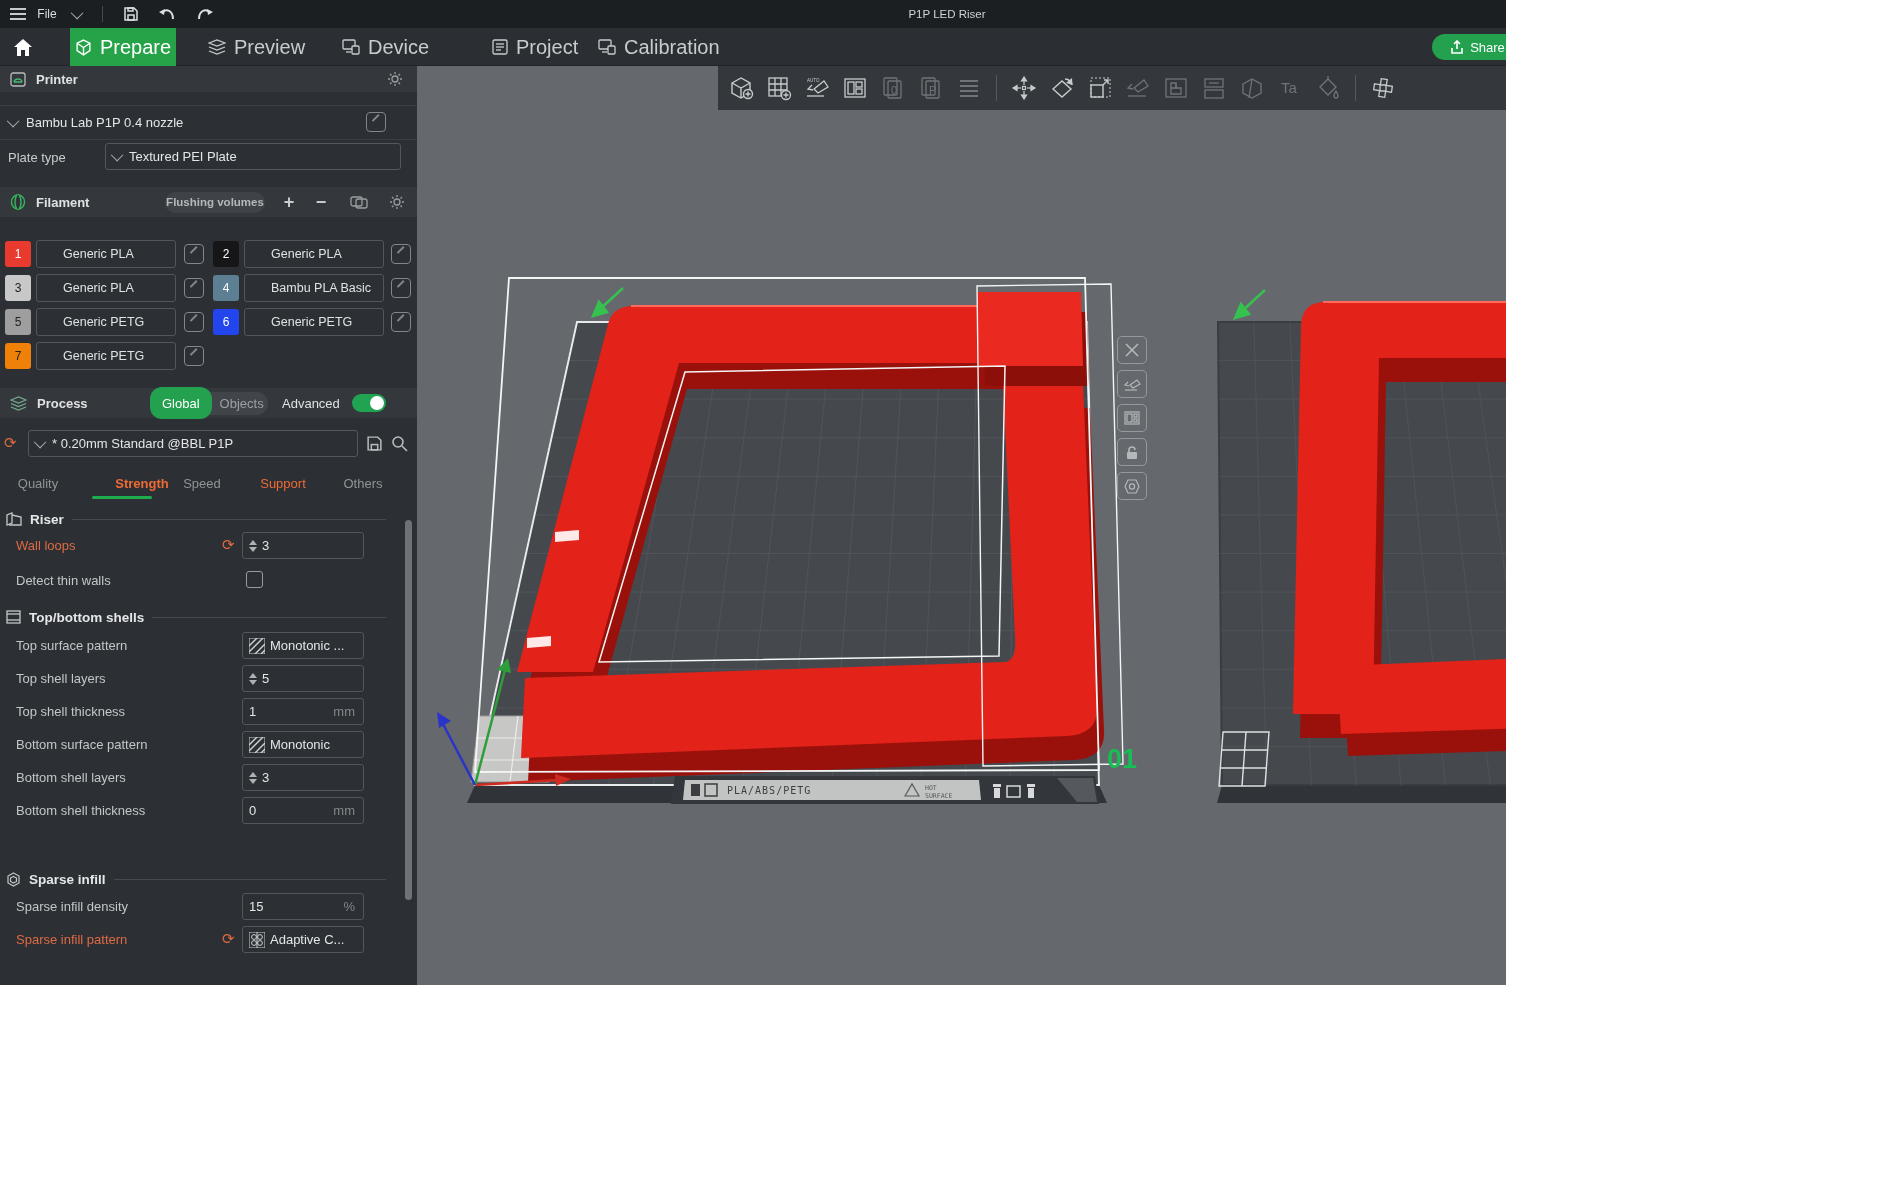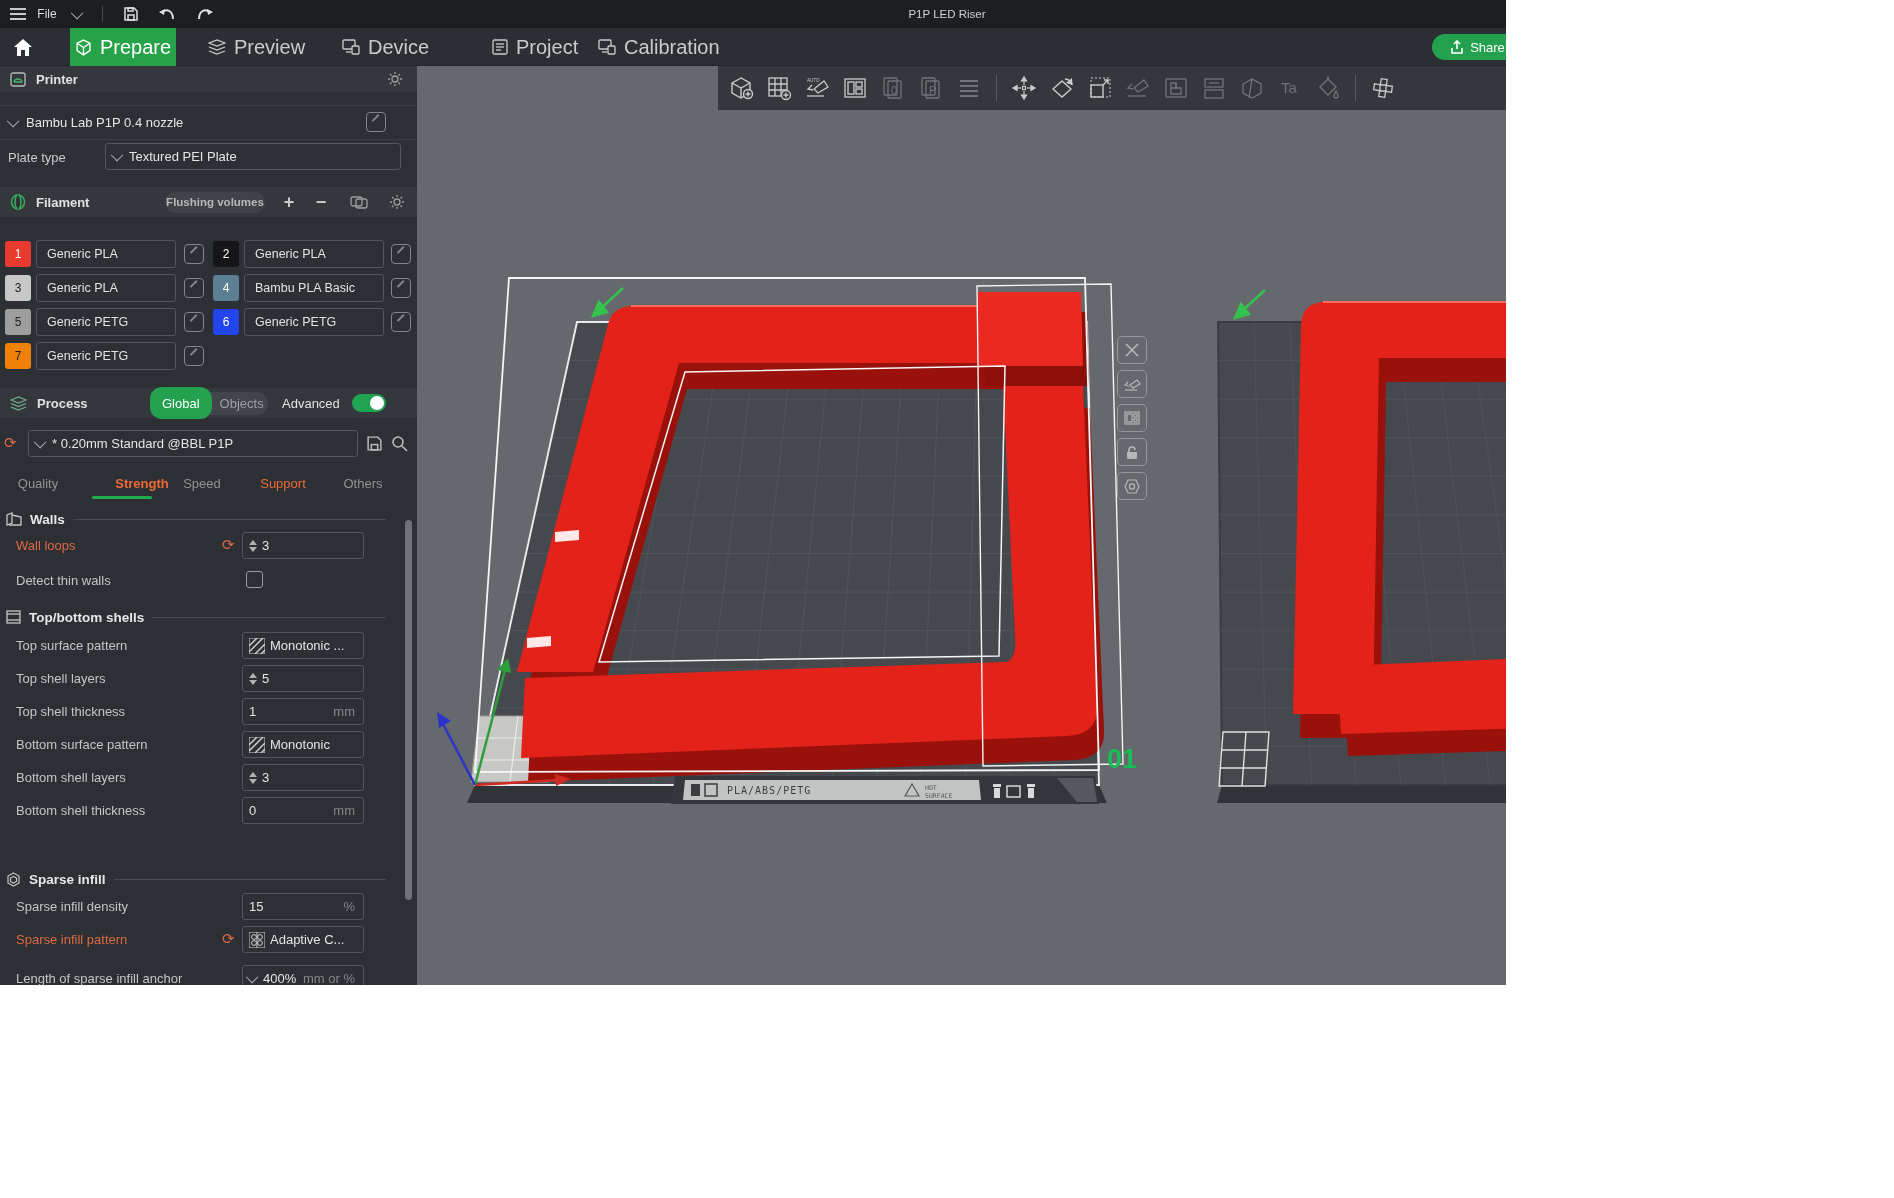--- a/index.html
+++ b/index.html
@@ -22,21 +22,21 @@
 
   
   #sidebar { position:absolute; left:0; top:66px; width:417px; height:919px; background:#2c3034; font-size:13px; color:#c8cbcd; }
   .sec-head { position:absolute; left:0; width:417px; height:26px; background:#34383c; display:flex; align-items:center; color:#dfe1e3; font-weight:bold; font-size:13px; }
   .hairline { position:absolute; left:0; width:417px; height:1px; background:#3a3e42; }
   .dd-box { position:absolute; height:27px; border:1px solid #54585c; border-radius:3px; display:flex; align-items:center; gap:6px; padding:0 8px; color:#e3e5e6; background:#2c3034; }
   .chev { width:9px; height:9px; border-left:1.6px solid #aab0b3; border-bottom:1.6px solid #aab0b3; transform:rotate(-45deg) translateY(-2px); flex:0 0 auto; }
   .editbtn { position:absolute; width:20px; height:20px; border:1.5px solid #83878b; border-radius:4px; }
   .editbtn:after { content:""; position:absolute; left:4px; top:4px; width:9px; height:1.6px; background:#83878b; transform:rotate(-45deg); }
   .swatch { position:absolute; width:26px; height:26px; border-radius:3px; display:flex; align-items:center; justify-content:center; font-size:12px; }
-  .fname { position:absolute; height:28px; border:1px solid #53575b; border-radius:3px; display:flex; align-items:center; padding-left:10px; font-size:12.5px; color:#e0e2e3; }
+  .fname { position:absolute; height:28px; border:1px solid #53575b; border-radius:3px; display:flex; align-items:center; padding-left:26px; font-size:12.5px; color:#e0e2e3; }
   .roundpill { border-radius:11px; background:#3f4347; color:#b4b8ba; font-size:11.5px; display:flex; align-items:center; justify-content:center; }
   .pm { position:absolute; top:126px; width:22px; height:22px; color:#c9cccd; font-size:18px; display:flex; align-items:center; justify-content:center; }
   .toggle { position:absolute; width:34px; height:18px; border-radius:9px; background:#21a452; }
   .toggle .knob { position:absolute; right:2px; top:2px; width:14px; height:14px; border-radius:7px; background:#fff; }
   .ptab { position:absolute; top:404px; height:26px; font-size:13px; color:#8f9497; display:flex; align-items:center; justify-content:center; }
   .ptab.mod { color:#ed6a35; }
   .ptab.active { color:#ed6a35; font-weight:bold;margin-left:20px; }
   .underline { position:absolute; top:430px; height:3px; background:#1ead4e; border-radius:2px; }
 
   
@@ -312,21 +312,21 @@
     <div class="ptab" style="left:178px;width:48px">Speed</div>
     <div class="ptab mod" style="left:252px;width:62px">Support</div>
     <div class="ptab" style="left:336px;width:54px">Others</div>
     <div class="underline" style="left:92px;width:60px"></div>
 
     <div class="shead" style="top:442px">
       <svg style="margin-left:6px" width="16" height="14" viewBox="0 0 16 14" fill="none" stroke="#c3c6c8" stroke-width="1.3">
           <path d="M1 13 V3 L6 1 V11 Z"></path>
           <path d="M6 3 L15 5 V13 H3"></path>
         </svg>
-      <span>Walls</span>
+      <span>Riser</span>
         <span class="line"></span>
     </div>
     <div class="set-row" style="top:466px">
       <div class="set-label mod">Wall loops</div>
       <span class="reset" style="left:222px">⟳</span>
       <div class="ctl">
         <span class="spin">
             <i class="up"></i>
             <i class="dn"></i>
           </span>
@@ -435,28 +435,20 @@
             <rect width="16" height="16" fill="none" stroke="#cfd1d3"></rect>
             <g stroke="#cfd1d3" stroke-width="1" fill="none">
               <circle cx="5" cy="5" r="2.4"></circle>
               <circle cx="11" cy="5" r="2.4"></circle>
               <circle cx="5" cy="11" r="2.4"></circle>
               <circle cx="11" cy="11" r="2.4"></circle>
               <line x1="8" y1="0" x2="8" y2="16"></line>
             </g>
           </svg>
         <span>Adaptive C...</span>
-      </div>
-    </div>
-    <div class="set-row" style="top:893px;height:40px">
-      <div class="set-label" style="width:215px;line-height:1.25;height:40px">Length of sparse infill anchor</div>
-      <div class="ctl" style="top:6px">
-        <span class="chev"></span>
-        <span>400%</span>
-        <span class="unit">mm or %</span>
       </div>
     </div>
 
     <div id="scrollthumb"></div>
   </div>
 
   <div id="viewport">
 
     
     <div id="vtoolbar">

